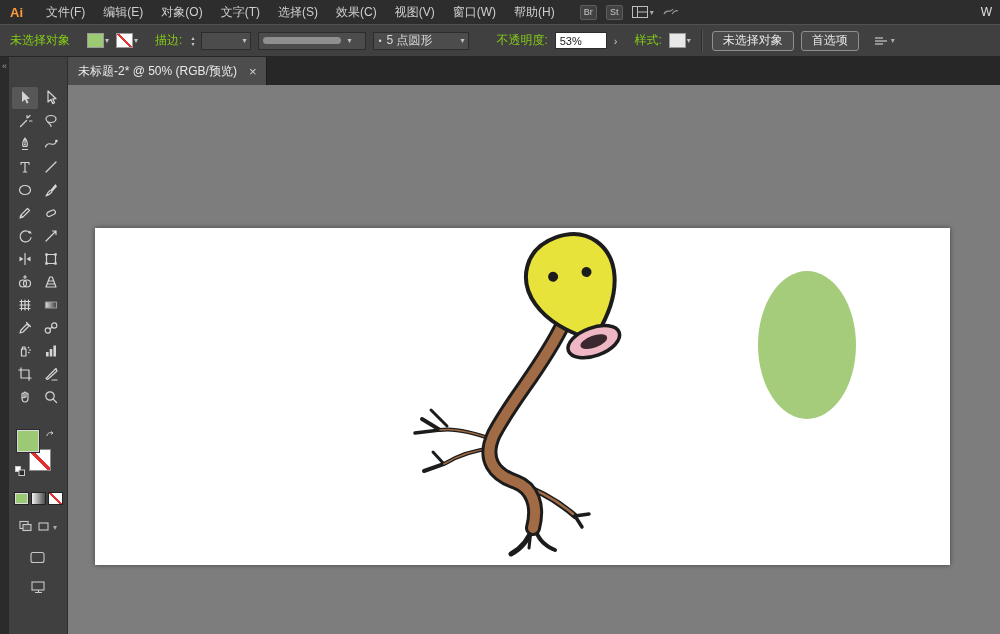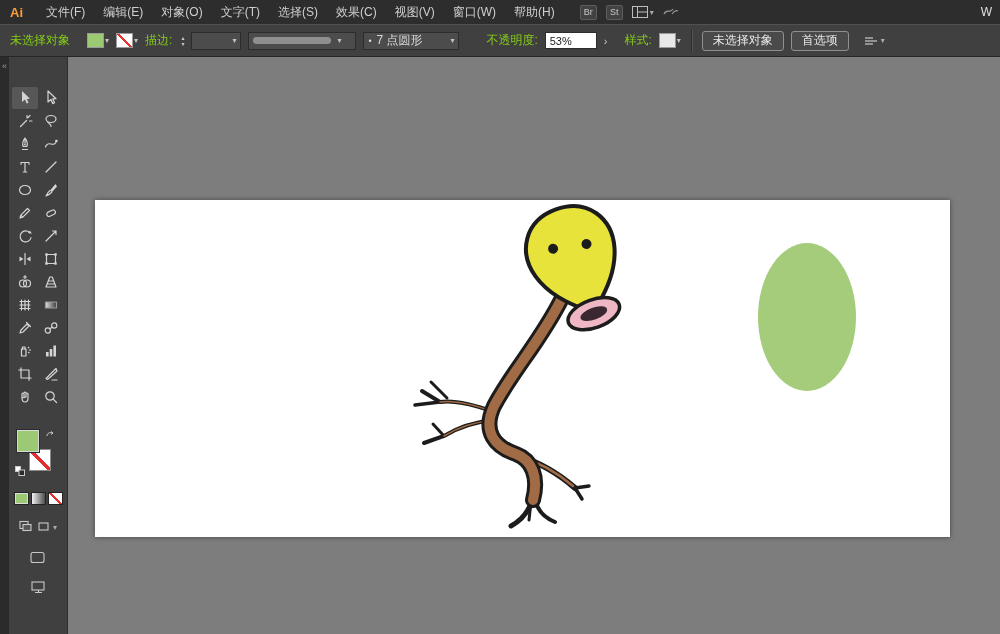--- a/index.html
+++ b/index.html
@@ -119,36 +119,36 @@
     <span style="display:flex;align-items:center;margin-left:10px;">
       <span class="cb-swatch fill"></span>
       <span class="dd">▾</span>
     </span>
     <span style="display:flex;align-items:center;">
       <span class="cb-swatch">
           <span class="slash"></span>
         </span>
       <span class="dd">▾</span>
     </span>
-    <span class="cb-label" style="">描边:</span>
+    <span class="cb-label" style="margin-left:10px;">描边:</span>
     <span class="spinner">
         <span>▴</span>
         <span>▾</span>
       </span>
     <span class="cb-select" style="width:50px;">
         <span style="flex:1;"></span>
         <span class="dd">▾</span>
       </span>
     <span class="cb-select" style="width:108px;">
       <span class="brush-pill"></span>
       <span class="dd">▾</span>
     </span>
     <span class="cb-select" style="width:96px;">
       <span style="font-size:9px;">•</span>
-      <span style="flex:1;">7 点圆形</span>
+      <span style="flex:1;">5 点圆形</span>
       <span class="dd">▾</span>
     </span>
     <span class="cb-label" style="margin-left:20px;">不透明度:</span>
     <span class="cb-input">53%</span>
     <span class="chev">›</span>
     <span class="cb-label" style="margin-left:10px;">样式:</span>
     <span style="display:flex;align-items:center;">
       <span class="cb-swatch" style="background:#e8e8e8;"></span>
       <span class="dd">▾</span>
     </span>
@@ -385,20 +385,26 @@
       </div>
       <div class="monitor-row">
         <svg viewBox="0 0 15 13">
             <rect x="1" y="1" width="12" height="8"></rect>
             <path d="M4 11.5 h7 M7.5 9 v2.5"></path>
           </svg>
       </div>
     </div>
 
     <div class="canvas-col">
+      <div class="tabstrip">
+        <div class="tab">
+          <span>未标题-2* @ 50% (RGB/预览)</span>
+          <span class="close">×</span>
+        </div>
+      </div>
       <div class="canvas">
         <div class="artboard">
           <svg viewBox="0 0 855 337">
 
             <g>
               <g stroke-linecap="round" fill="none">
 
                 <path d="M399 212 C 377 204 359 200 345 202 L 327 191" stroke="#1c1c1c" stroke-width="4"></path>
                 <path d="M345 202 L 320 205" stroke="#1c1c1c" stroke-width="3.5"></path>
                 <path d="M352 198 L 336 182" stroke="#1c1c1c" stroke-width="3"></path>

